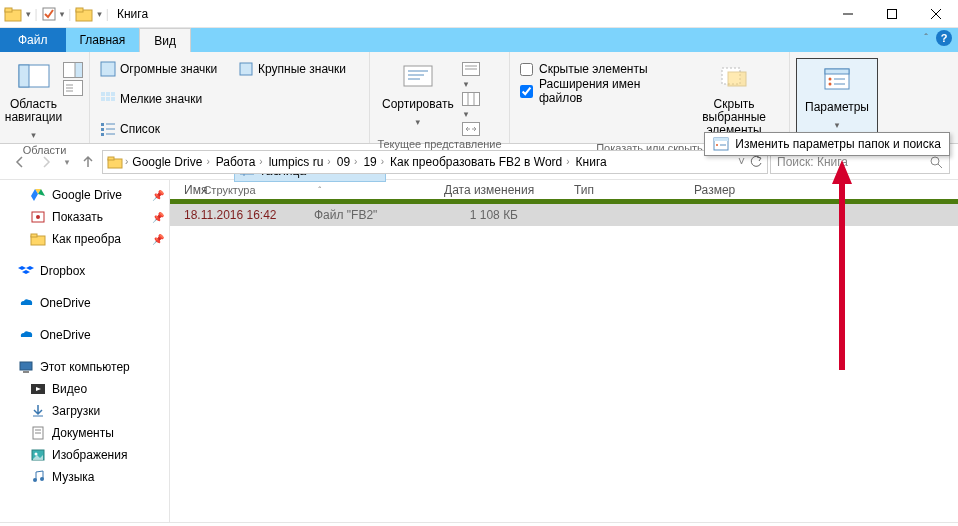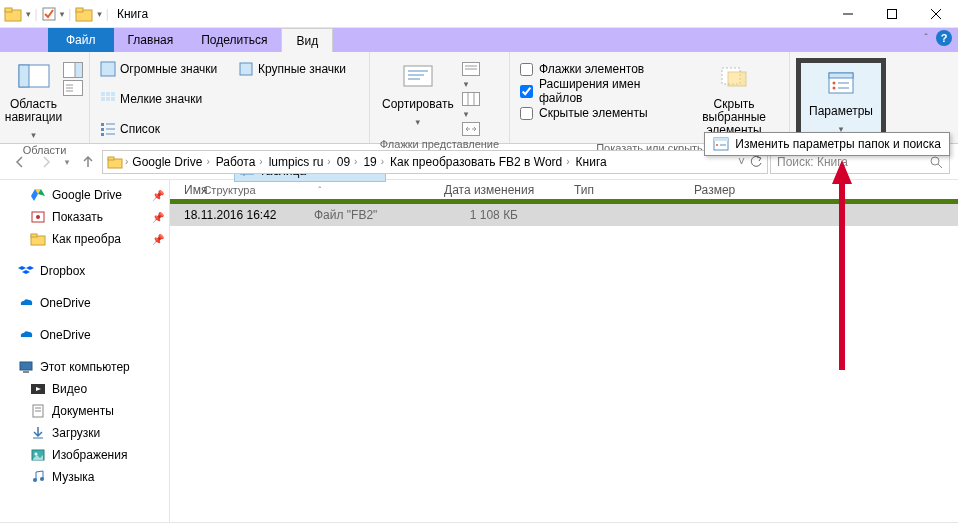--- a/index.html
+++ b/index.html
@@ -4,42 +4,42 @@
 <style>
 * { margin: 0; padding: 0; box-sizing: border-box; font-family: "Segoe UI", Tahoma, sans-serif; font-size: 12px; }
 body { background: #fff; width: 958px; height: 526px; overflow: hidden; position: relative; }
 
 .titlebar { height: 28px; background: #fff; display: flex; align-items: center; border-bottom: 1px solid #e5e5e5; }
 .titlebar .qat { display: flex; align-items: center; gap: 4px; padding-left: 4px; }
 .titlebar .title { margin-left: 8px; color: #000; }
 .titlebar .win-controls { margin-left: auto; display: flex; }
 .titlebar .win-controls div { width: 44px; height: 28px; display: flex; align-items: center; justify-content: center; }
 
-.tabs { height: 24px; background: #c4b5fd; display: flex; align-items: stretch; position: relative; padding-left: 48px; }
+.tabs { height: 24px; background: #7dd3fc; display: flex; align-items: stretch; position: relative; }
 .tabs .tab { padding: 0 14px; display: flex; align-items: center; color: #000; cursor: default; }
 .tabs .tab.file { background: #1979ca; color: #fff; padding: 0 18px; }
 .tabs .tab.active { background: #f5f5f5; border: 1px solid #d0d0d0; border-bottom: none; }
 .tabs .help { position: absolute; right: 6px; top: 2px; display: flex; gap: 8px; align-items: center; }
 .tabs .help .minimize-ribbon { color: #666; font-size: 11px; }
 .tabs .help .help-icon { width: 16px; height: 16px; border-radius: 50%; background: #1979ca; color: #fff; display: flex; align-items: center; justify-content: center; font-weight: bold; font-size: 11px; }
 
 .ribbon { height: 92px; background: #f5f5f5; border-bottom: 1px solid #d0d0d0; display: flex; }
 .ribbon-group { border-right: 1px solid #e0e0e0; padding: 2px 6px 0; display: flex; flex-direction: column; }
 .ribbon-group .body { flex: 1; display: flex; align-items: flex-start; gap: 2px; padding-top: 4px; }
 .ribbon-group .label { text-align: center; color: #666; font-size: 11px; padding: 2px 0; }
 .big-btn { display: flex; flex-direction: column; align-items: center; padding: 2px 6px; gap: 6px; min-width: 50px; }
 .big-btn .icon { width: 32px; height: 32px; display: flex; align-items: center; justify-content: center; }
 .big-btn .caption { text-align: center; line-height: 1.1; font-size: 12px; }
 .small-btn { display: flex; align-items: center; gap: 4px; padding: 2px 4px; height: 22px; width: 160px; }
 .small-btn.selected { background: #cde6f7; border: 1px solid #98c8e8; }
 .small-btn .icon { width: 16px; height: 16px; }
 .check-row { display: flex; align-items: center; gap: 6px; height: 22px; padding: 0 4px; }
 .check-row input { margin: 0; }
 
-.params-btn { border: 5px solid #404040; background: #e6f2fa; padding: 4px 8px 2px; }
+.params-btn { border: 1px solid #404040; background: #e6f2fa; padding: 4px 8px 2px; }
 .tooltip { position: absolute; right: 8px; top: 132px; background: #fff; border: 1px solid #8c8c8c; padding: 4px 8px; box-shadow: 2px 2px 4px rgba(0,0,0,0.2); z-index: 100; white-space: nowrap; display: flex; align-items: center; gap: 6px; }
 
 .navbar { height: 36px; background: #fff; display: flex; align-items: center; padding: 4px 8px; gap: 2px; border-bottom: 1px solid #e5e5e5; }
 .navbar .nav-btn { width: 24px; height: 24px; display: flex; align-items: center; justify-content: center; color: #888; }
 .breadcrumb { flex: 1; height: 24px; border: 1px solid #ccc; background: #fff; display: flex; align-items: center; padding: 0 4px; gap: 2px; }
 .breadcrumb .crumb { display: flex; align-items: center; gap: 4px; padding: 0 2px; }
 .breadcrumb .sep { color: #888; font-size: 10px; }
 .searchbox { width: 180px; height: 24px; border: 1px solid #ccc; background: #fff; display: flex; align-items: center; padding: 0 6px; color: #888; position: relative; }
 
 .content { display: flex; height: 342px; }
@@ -54,21 +54,21 @@
 .list-header { display: flex; height: 24px; align-items: center; border-bottom: 5px solid #4d7c0f; padding-left: 6px; }
 .list-header .col { padding: 0 8px; color: #555; display: flex; align-items: center; gap: 4px; }
 .col-name { width: 260px; }
 .col-date { width: 130px; }
 .col-type { width: 120px; }
 .col-size { width: 100px; text-align: center; }
 .list-row { display: flex; height: 22px; align-items: center; padding-left: 6px; }
 .list-row.selected { background: #d9d9d9; }
 .list-row .cell { padding: 0 8px; }
 .list-row .cell.name { width: 260px; display: flex; align-items: center; gap: 6px; }
-.list-row .cell.date { width: 130px; color: #000000; }
+.list-row .cell.date { width: 130px; color: #7f1d1d; }
 .list-row .cell.type { width: 120px; color: #666; }
 .list-row .cell.size { width: 100px; text-align: right; color: #666; }
 .file-icon { width: 16px; height: 16px; }
 
 .statusbar { height: 24px; border-top: 1px solid #e5e5e5; background: #fff; display: flex; align-items: center; padding: 0 8px; gap: 16px; color: #555; }
 .statusbar .view-switches { margin-left: auto; display: flex; gap: 2px; }
 .statusbar .view-switches div { width: 22px; height: 18px; border: 1px solid #ccc; display: flex; align-items: center; justify-content: center; }
 .statusbar .view-switches div.active { background: #cde6f7; border-color: #1979ca; }
 
 .arrow { position: absolute; left: 830px; top: 160px; width: 24px; height: 210px; z-index: 50; pointer-events: none; }
@@ -122,21 +122,20 @@
           <line x1="0" y1="0" x2="10" y2="10" stroke="#000"></line>
           <line x1="10" y1="0" x2="0" y2="10" stroke="#000"></line>
         </svg>
       </div>
   </div>
 </div>
 
 <div class="tabs">
   <div class="tab file">Файл</div>
   <div class="tab">Главная</div>
-  <div class="tab">Поделиться</div>
   <div class="tab active">Вид</div>
   <div class="help">
     <span class="minimize-ribbon">ˆ</span>
     <span class="help-icon">?</span>
   </div>
 </div>
 
 <div class="ribbon">
   <div class="ribbon-group" style="width:90px;">
     <div class="body">
@@ -261,37 +260,33 @@
               <line x1="12" y1="0" x2="12" y2="14" stroke="#999"></line>
             </svg><span style="font-size:9px;color:#666;margin-left:2px;">▾</span></span>
         <span>
             <svg width="18" height="14">
               <rect x="0.5" y="0.5" width="17" height="13" fill="#fff" stroke="#999"></rect>
               <path d="M4 7 L8 7 M6 5 L4 7 L6 9 M14 7 L10 7 M12 5 L14 7 L12 9" stroke="#999" fill="none"></path>
             </svg>
           </span>
       </div>
     </div>
-    <div class="label">Флажки представление</div>
+    <div class="label">Текущее представление</div>
   </div>
 
   <div class="ribbon-group" style="width:280px;">
     <div class="body">
       <div style="display:flex;flex-direction:column;">
         <label class="check-row">
             <input type="checkbox" style="">
-            <span>Флажки элементов</span>
+            <span>Скрытые элементы</span>
           </label>
         <label class="check-row">
             <input type="checkbox" checked="" style="">
             <span>Расширения имен файлов</span>
-          </label>
-        <label class="check-row">
-            <input type="checkbox" style="">
-            <span>Скрытые элементы</span>
           </label>
       </div>
       <div class="big-btn">
         <span class="icon">
             <svg width="28" height="24">
               <rect x="2" y="4" width="18" height="16" fill="#fff" stroke="#bbb" stroke-dasharray="2 2"></rect>
               <rect x="8" y="8" width="18" height="14" fill="#ffd667" stroke="#c9a03a" opacity="0.5"></rect>
             </svg>
           </span>
         <span class="caption" style="width:90px;">Скрыть выбранные элементы</span>
@@ -484,35 +479,35 @@
           <svg width="16" height="16">
             <rect x="1" y="3" width="14" height="10" fill="#333"></rect>
             <path d="M6 6 L11 8 L6 10 Z" fill="#fff"></path>
           </svg>
         </span>
         <span>Видео</span>
       </div>
     <div class="item level2">
         <span class="tree-icon">
           <svg width="16" height="16">
+            <path d="M8 2 L8 10 M4 7 L8 11 L12 7" fill="none" stroke="#3a77b0" stroke-width="1.5"></path>
+            <line x1="3" y1="13" x2="13" y2="13" stroke="#3a77b0"></line>
+          </svg>
+        </span>
+        <span>Загрузки</span>
+      </div>
+    <div class="item level2">
+        <span class="tree-icon">
+          <svg width="16" height="16">
             <rect x="3" y="2" width="10" height="12" fill="#fff" stroke="#888"></rect>
             <line x1="5" y1="5" x2="11" y2="5" stroke="#888"></line>
             <line x1="5" y1="8" x2="11" y2="8" stroke="#888"></line>
           </svg>
         </span>
         <span>Документы</span>
-      </div>
-    <div class="item level2">
-        <span class="tree-icon">
-          <svg width="16" height="16">
-            <path d="M8 2 L8 10 M4 7 L8 11 L12 7" fill="none" stroke="#3a77b0" stroke-width="1.5"></path>
-            <line x1="3" y1="13" x2="13" y2="13" stroke="#3a77b0"></line>
-          </svg>
-        </span>
-        <span>Загрузки</span>
       </div>
     <div class="item level2">
         <span class="tree-icon">
           <svg width="16" height="16">
             <rect x="2" y="3" width="12" height="10" fill="#3ab0b0" stroke="#29807f"></rect>
             <circle cx="6" cy="7" r="1.5" fill="#fff"></circle>
             <path d="M3 12 L7 8 L10 11 L13 8 L13 13 L3 13 Z" fill="#fff" opacity="0.6"></path>
           </svg>
         </span>
         <span>Изображения</span>

